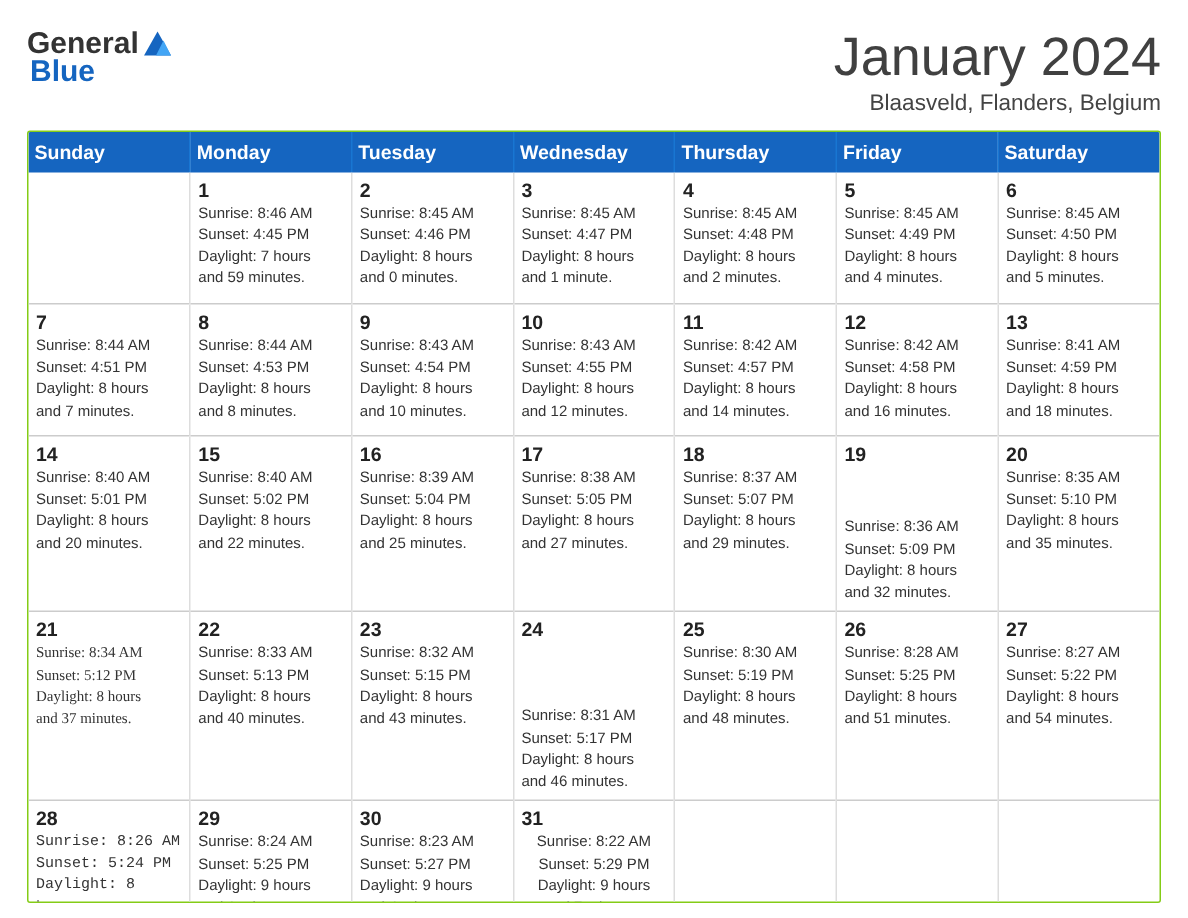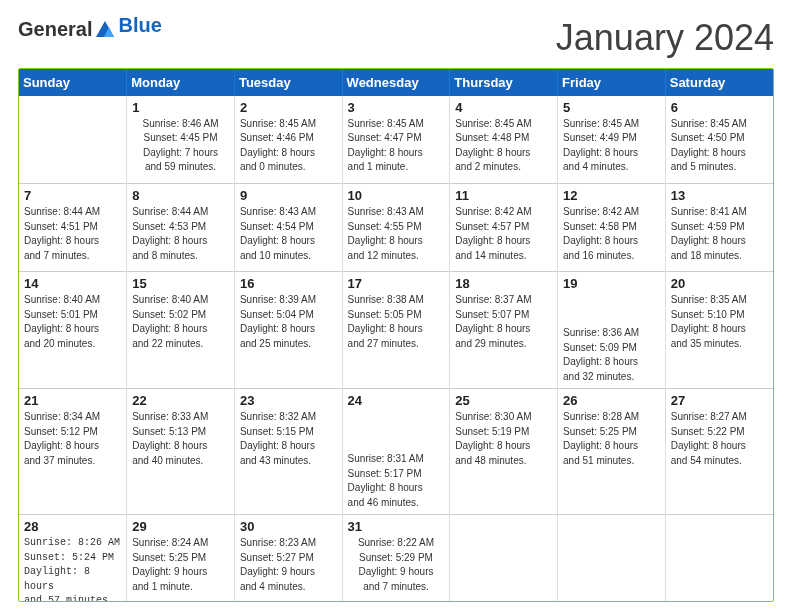--- a/index.html
+++ b/index.html
@@ -18,21 +18,21 @@
       flex-direction: column;
     }
     .header {
       display: flex;
       justify-content: space-between;
       align-items: flex-start;
       margin-bottom: 10px;
     }
     .logo {
       display: flex;
-      flex-direction: row;
+      flex-direction: column;
       align-items: flex-start;
     }
     .logo-text {
       display: flex;
       align-items: center;
       font-size: 20px;
       font-weight: bold;
     }
     .logo-general {
       color: #333;
@@ -117,20 +117,21 @@
         <span class="logo-general">General</span>
         <svg class="logo-icon" viewBox="0 0 22 22">
           <polygon points="11,2 20,18 2,18" fill="#1565c0"></polygon>
           <polygon points="15,8 20,18 10,18" fill="#42a5f5"></polygon>
         </svg>
       </div>
       <span class="logo-blue" style="font-size:20px;font-weight:bold;color:#1565c0;margin-top:-4px;margin-left:2px;">Blue</span>
     </div>
     <div class="title-block">
       <div class="month-title">January 2024</div>
+      <div class="location">Blaasveld, Flanders, Belgium</div>
     </div>
   </div>
 
   <div class="calendar">
     <table>
       <thead>
         <tr>
         <th>Sunday</th>
             <th>Monday</th>
             <th>Tuesday</th>
@@ -138,21 +139,21 @@
             <th>Thursday</th>
             <th>Friday</th>
             <th>Saturday</th>
           </tr>
       </thead>
       <tbody>
       <tr>
             <td></td>
             <td>
               <span class="day-num">1</span>
-              <div class="cell-info" style="white-space: pre-line; text-align: center;">Sunrise: 8:46 AM
+              <div class="cell-info" style="white-space: pre-line;">Sunrise: 8:46 AM
 Sunset: 4:45 PM
 Daylight: 7 hours
 and 59 minutes.</div>
             </td>
             <td>
               <span class="day-num">2</span>
               <div class="cell-info" style="white-space: pre-line;">Sunrise: 8:45 AM
 Sunset: 4:46 PM
 Daylight: 8 hours
 and 0 minutes.</div>
@@ -284,21 +285,21 @@
               <span class="day-num">20</span>
               <div class="cell-info" style="white-space: pre-line;">Sunrise: 8:35 AM
 Sunset: 5:10 PM
 Daylight: 8 hours
 and 35 minutes.</div>
             </td>
           </tr>
           <tr>
             <td>
               <span class="day-num">21</span>
-              <div class="cell-info" style="white-space: pre-line;">Sunrise: 8:34 AM
+              <div class="cell-info" style="white-space: pre-line; font-family: Liberation Serif, serif;">Sunrise: 8:34 AM
 Sunset: 5:12 PM
 Daylight: 8 hours
 and 37 minutes.</div>
             </td>
             <td>
               <span class="day-num">22</span>
               <div class="cell-info" style="white-space: pre-line;">Sunrise: 8:33 AM
 Sunset: 5:13 PM
 Daylight: 8 hours
 and 40 minutes.</div>

